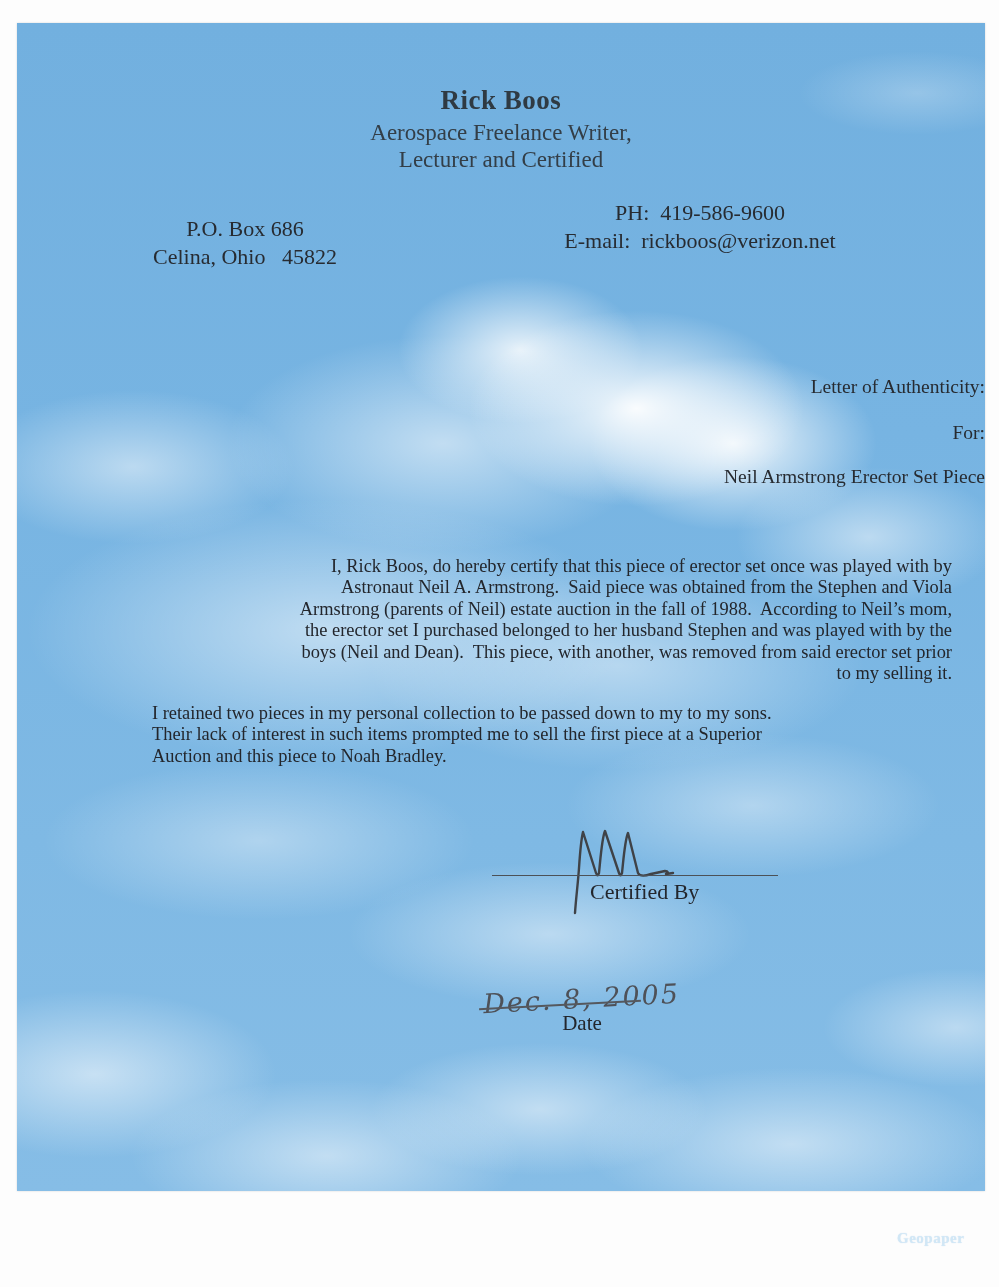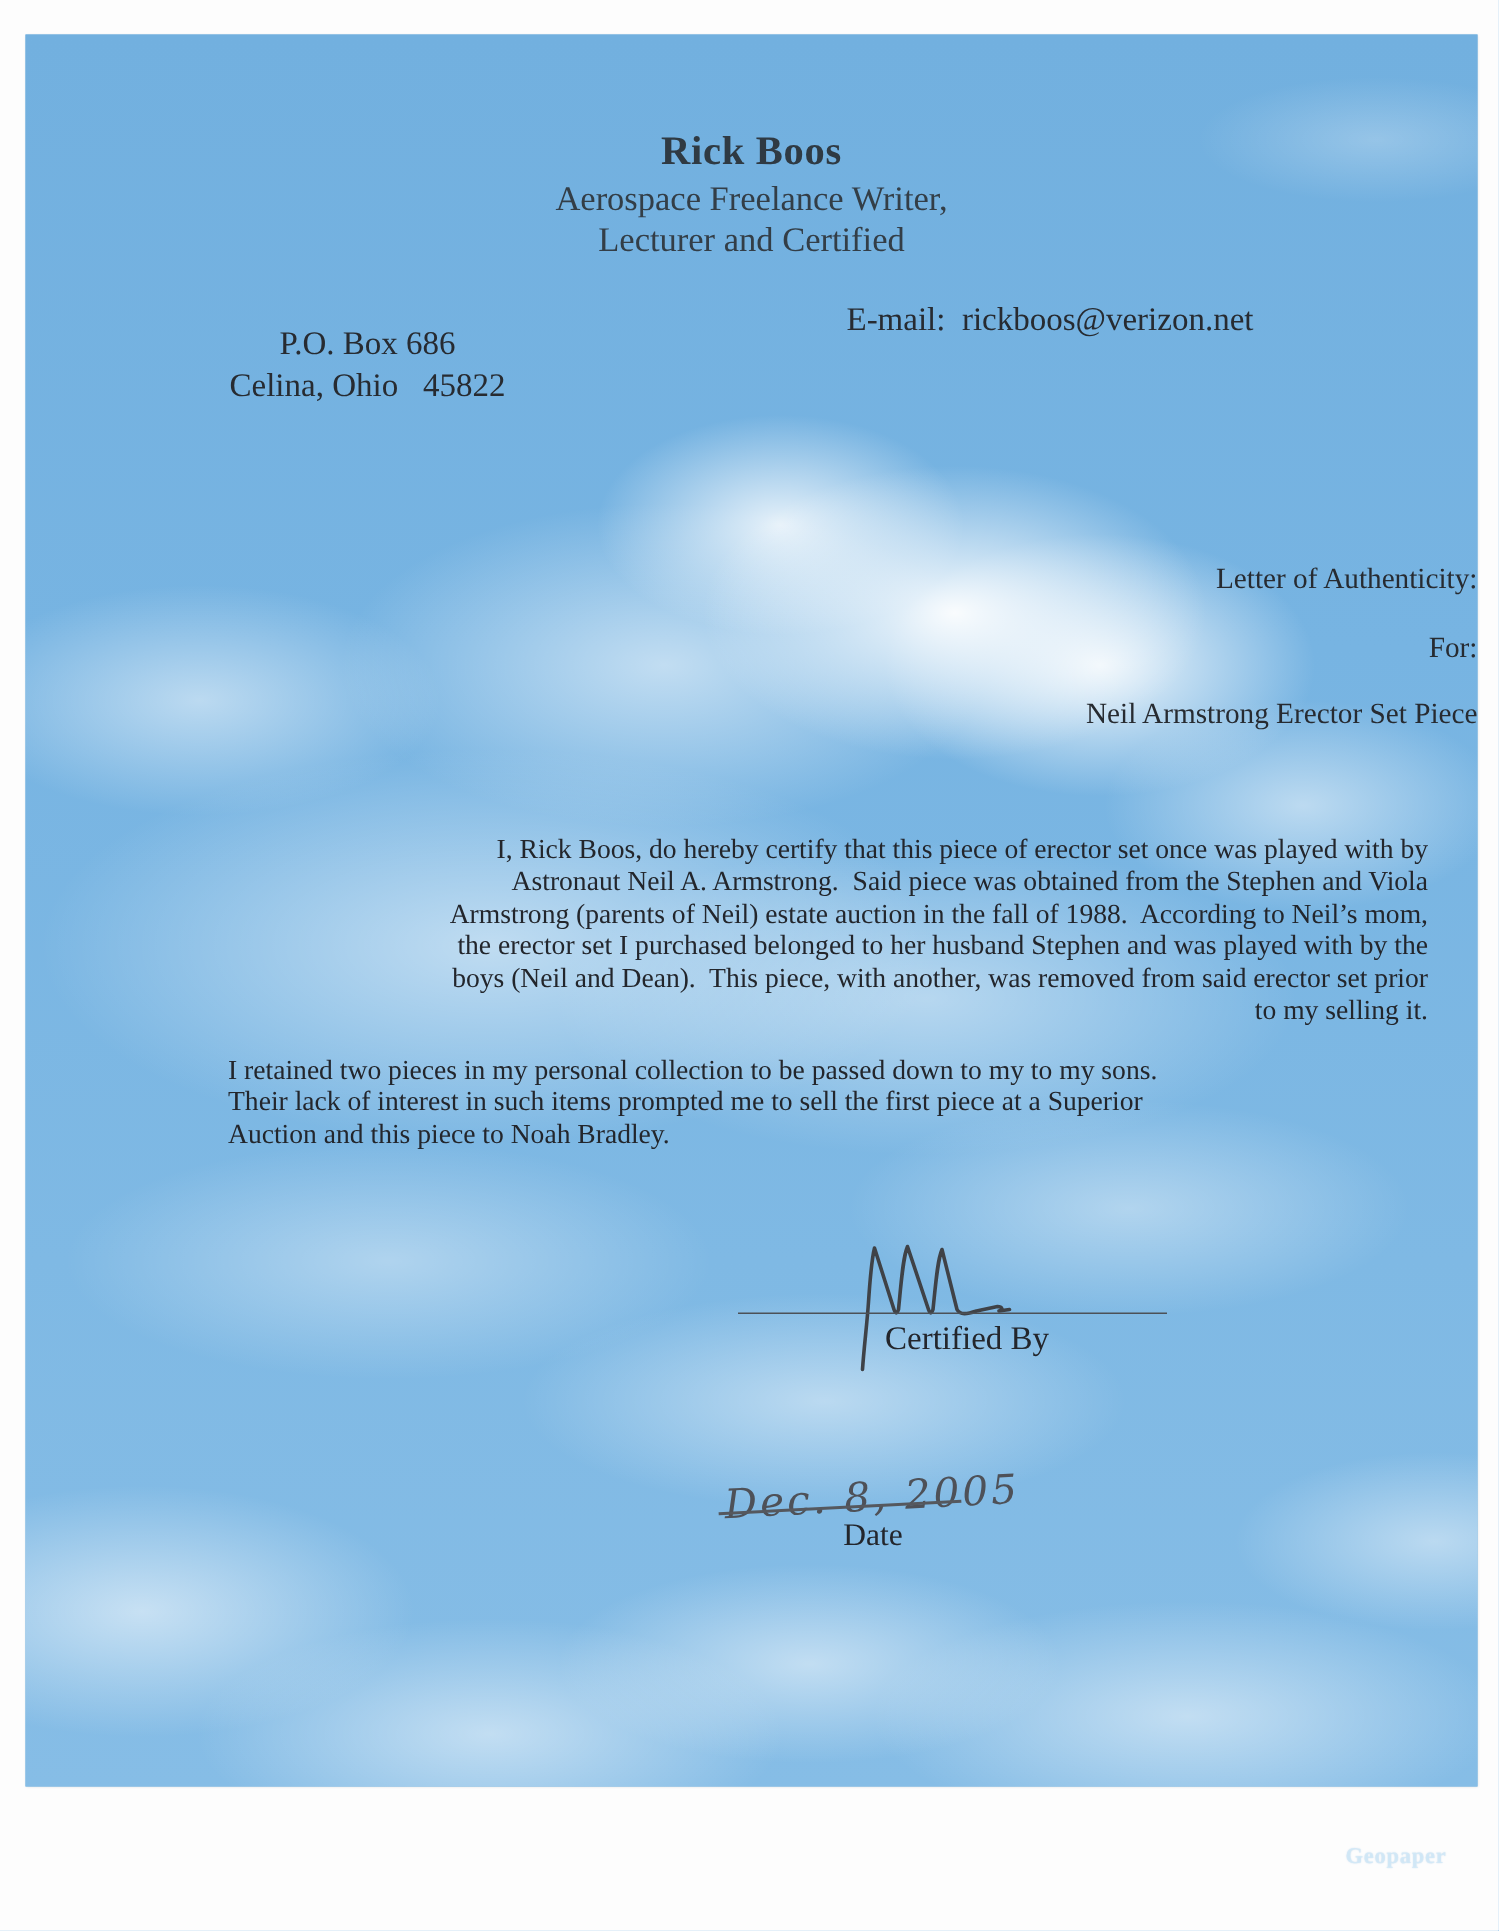--- a/index.html
+++ b/index.html
@@ -145,20 +145,21 @@
       <div class="role">Aerospace Freelance Writer,</div>
       <div class="role">Lecturer and Certified</div>
     </header>
 
     <div class="abs addr-left">
       <div class="pre">P.O. Box 686</div>
       <div class="pre">Celina, Ohio   45822</div>
     </div>
 
     <div class="abs addr-right">
+      <div class="pre">PH:  419-586-9600</div>
       <div class="pre">E-mail:  rickboos@verizon.net</div>
     </div>
 
     <div class="abs title-block">
       <div class="t1">Letter of Authenticity:</div>
       <div class="t2">For:</div>
       <div class="t3">Neil Armstrong Erector Set Piece</div>
     </div>
 
     <p class="abs para pre p1">I, Rick Boos, do hereby certify that this piece of erector set once was played with by

